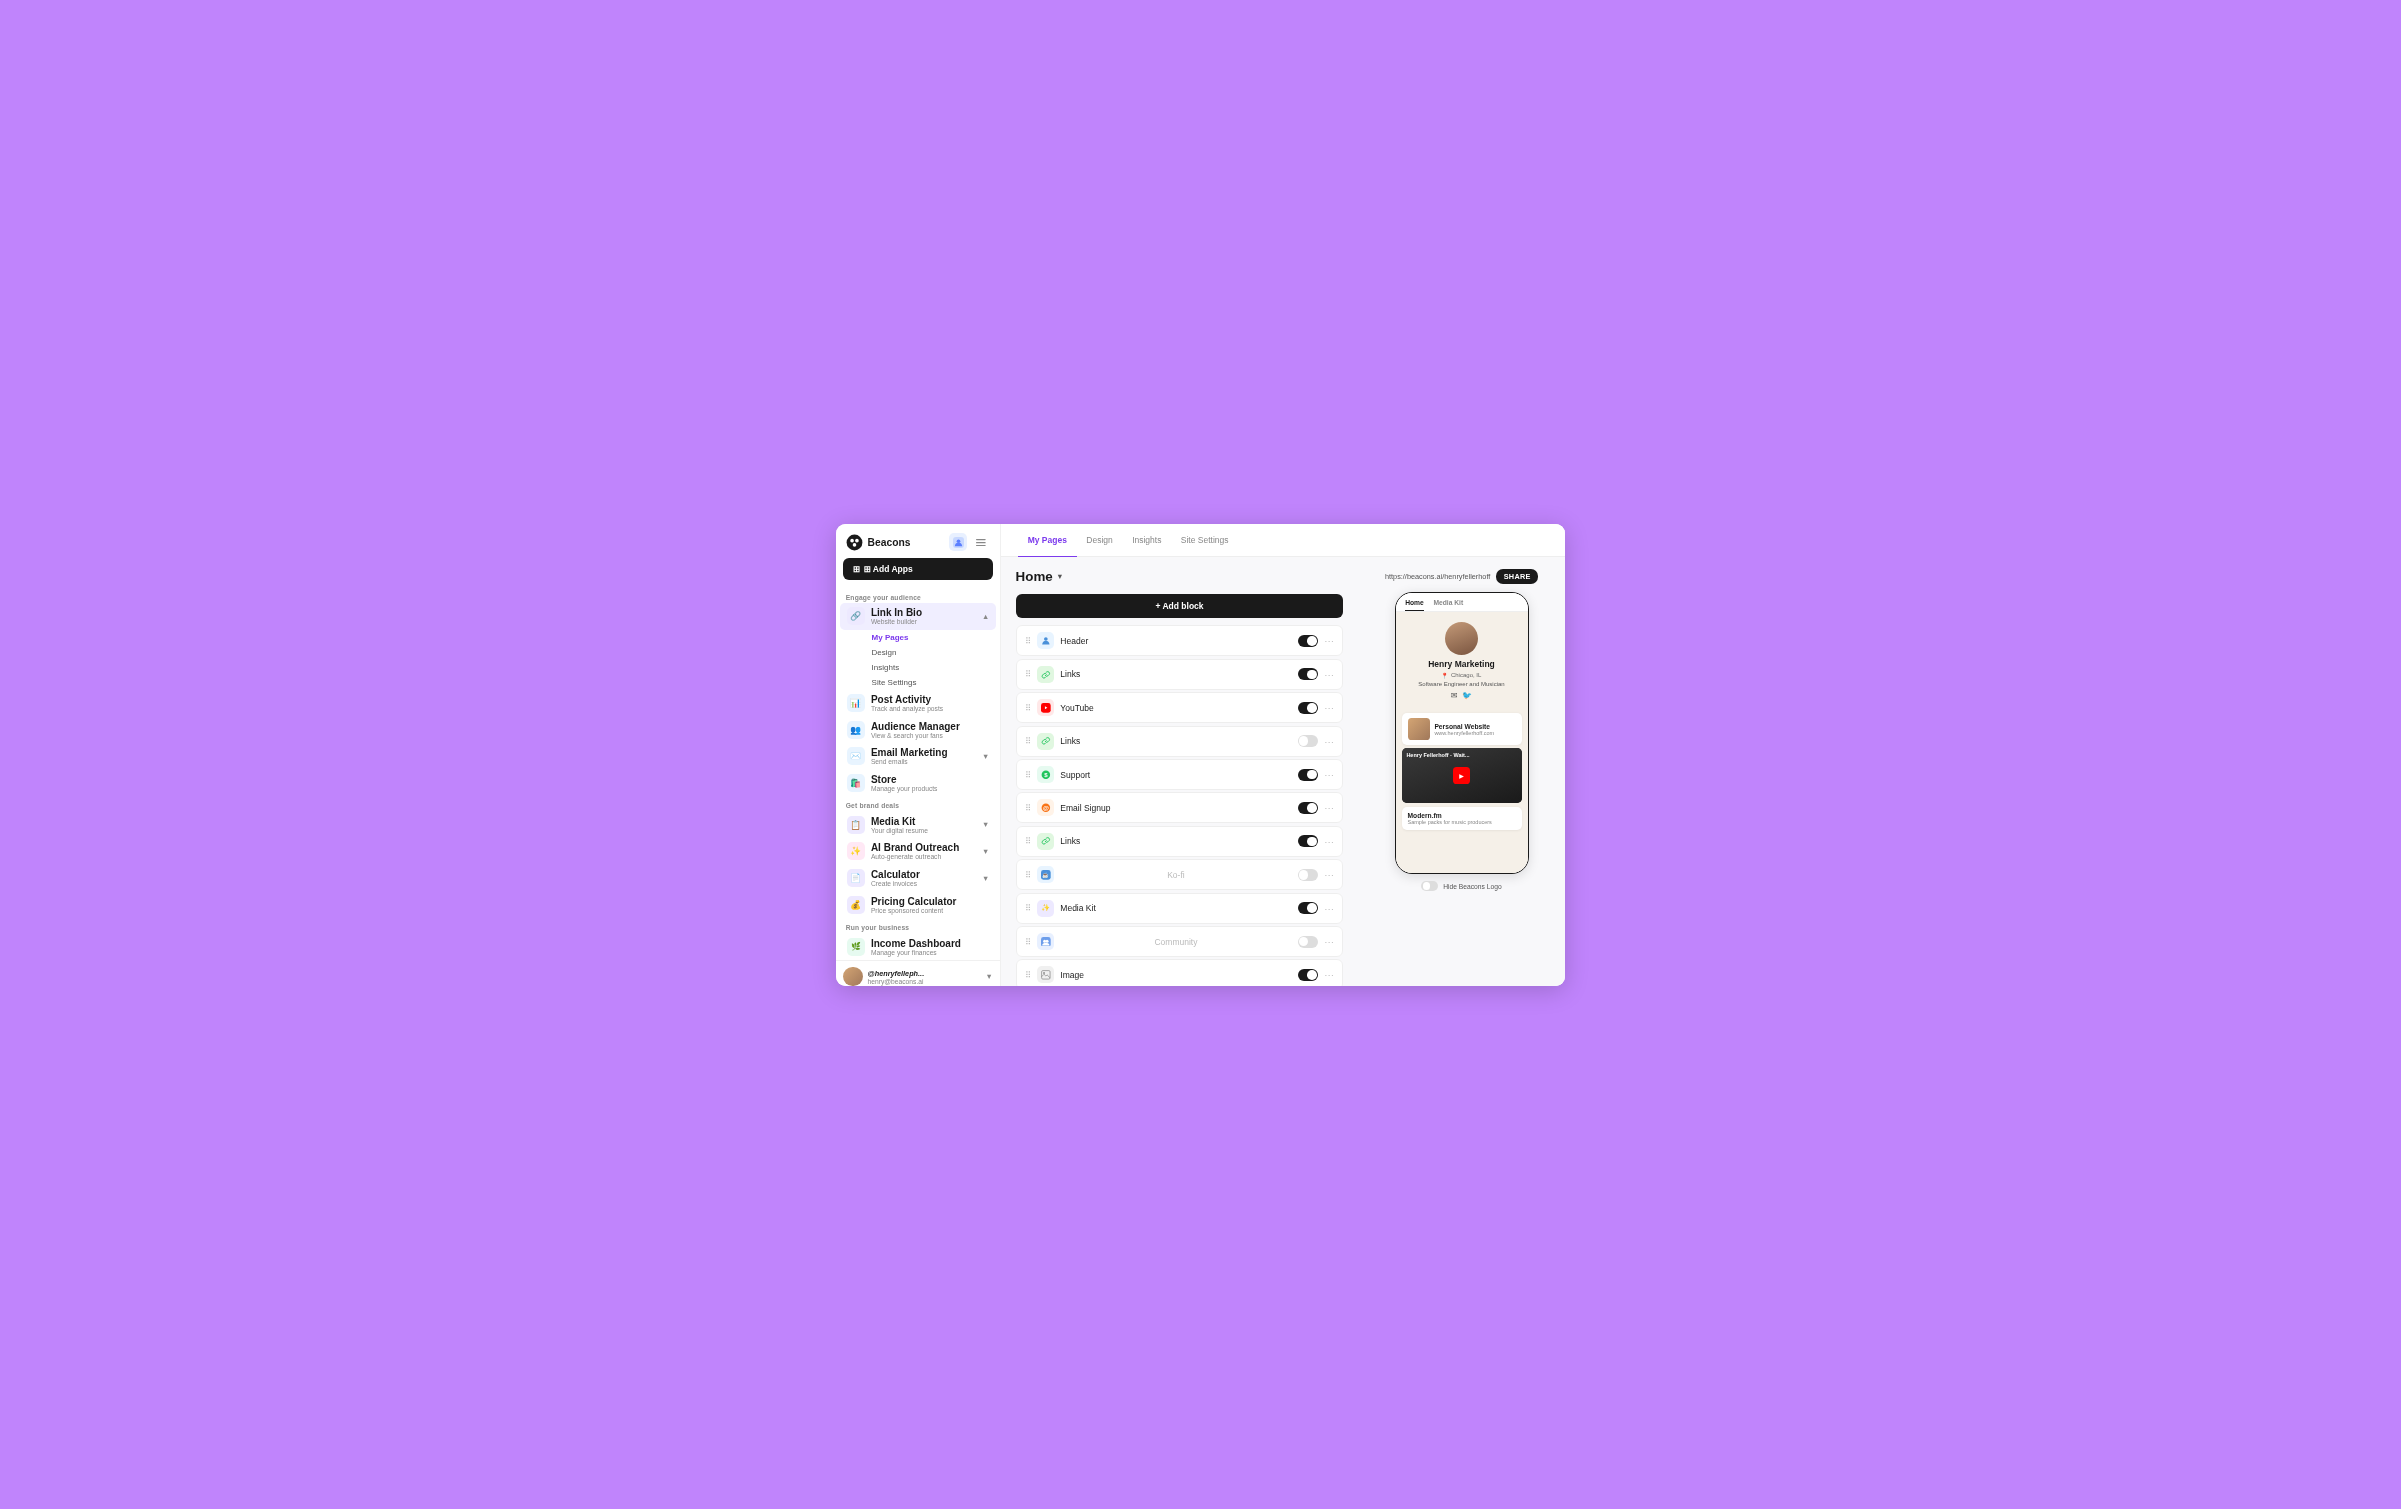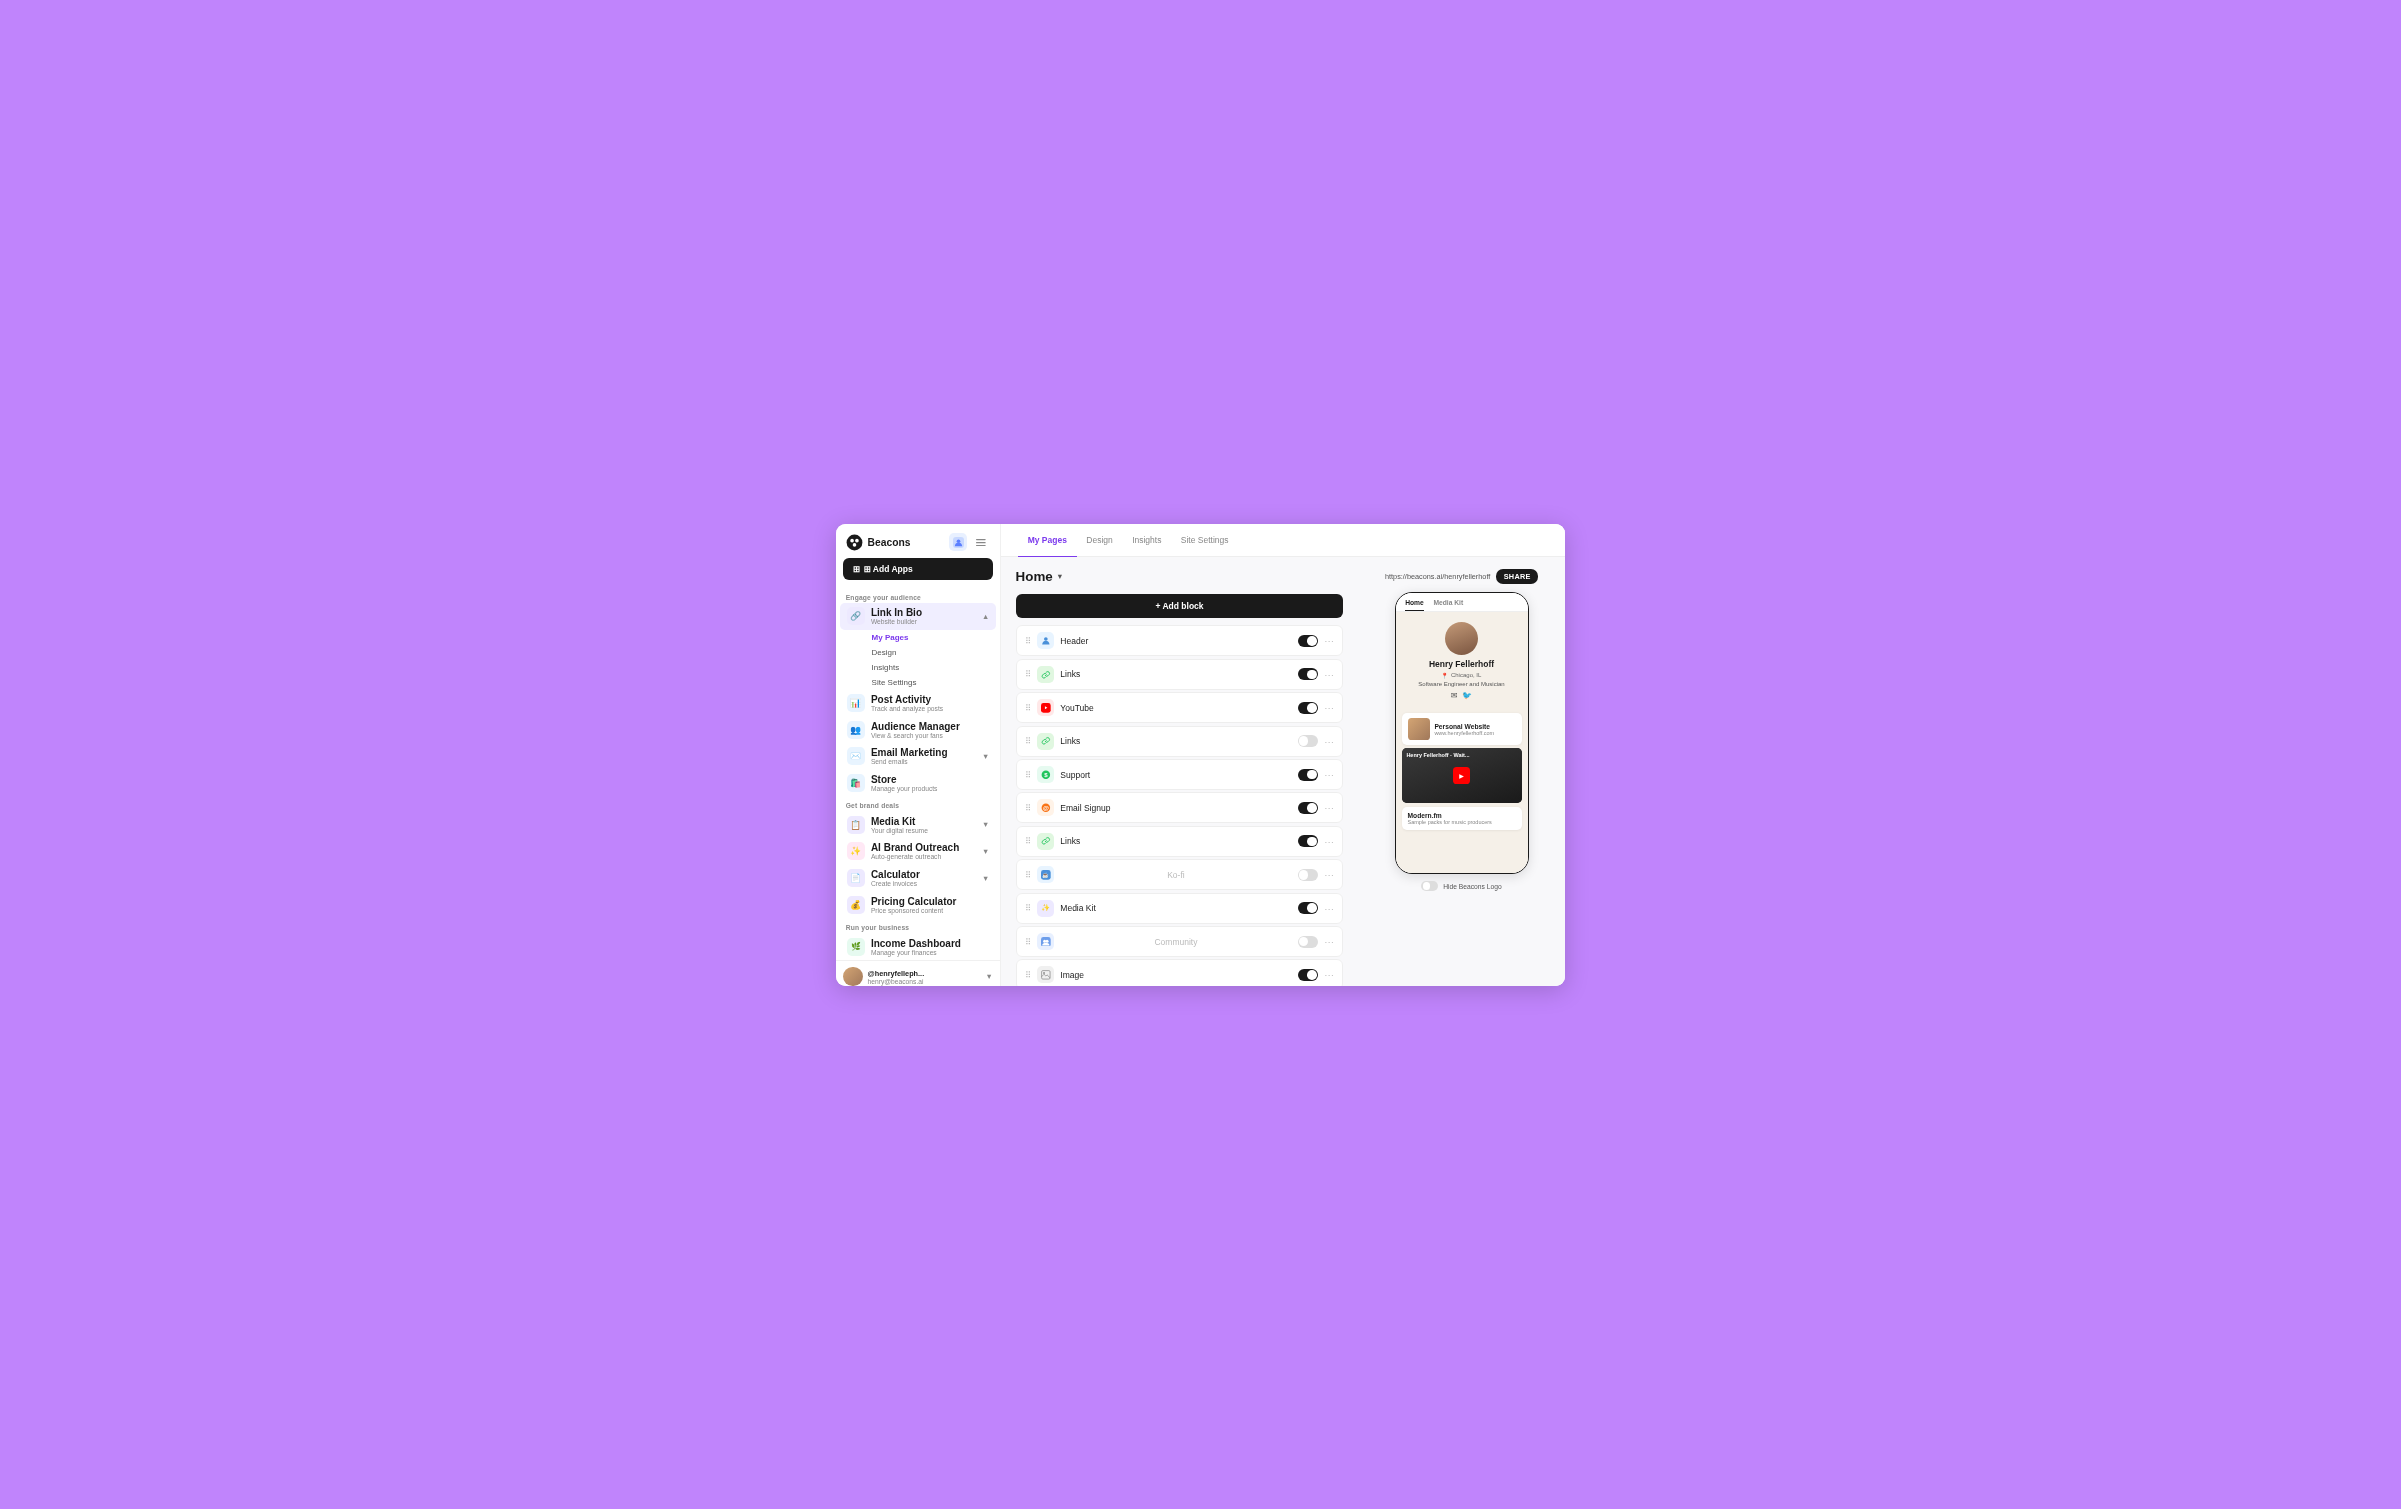--- a/index.html
+++ b/index.html
@@ -154,20 +154,21 @@
     .avatar-img {
       width: 100%;
       height: 100%;
       background: linear-gradient(135deg, #d4a574, #a0785a);
     }
     .footer-text { flex: 1; }
     .footer-name {
       font-size: 7.3px;
       font-weight: 600;
       color: #1a1a1a;
+      font-style: italic;
     }
     .footer-email {
       font-size: 6.7px;
       color: #888;
     }
     
     .main-content {
       flex: 1;
       display: flex;
       flex-direction: column;
@@ -847,21 +848,21 @@
           <div class="phone-tabs">
             <div class="phone-tab active">Home</div>
             <div class="phone-tab">Media Kit</div>
           </div>
 
           <div class="phone-content">
             <div class="phone-profile">
               <div class="profile-photo">
                 <div class="profile-photo-inner"></div>
               </div>
-              <div class="profile-name">Henry Fellerhoff</div>
+              <div class="profile-name">Henry Marketing</div>
               <div class="profile-location">
                 <span>📍</span>
                 <span>Chicago, IL</span>
               </div>
               <div class="profile-bio">Software Engineer and Musician</div>
               <div class="profile-social">
                 <span class="social-icon">✉</span>
                 <span class="social-icon">🐦</span>
               </div>
             </div>

